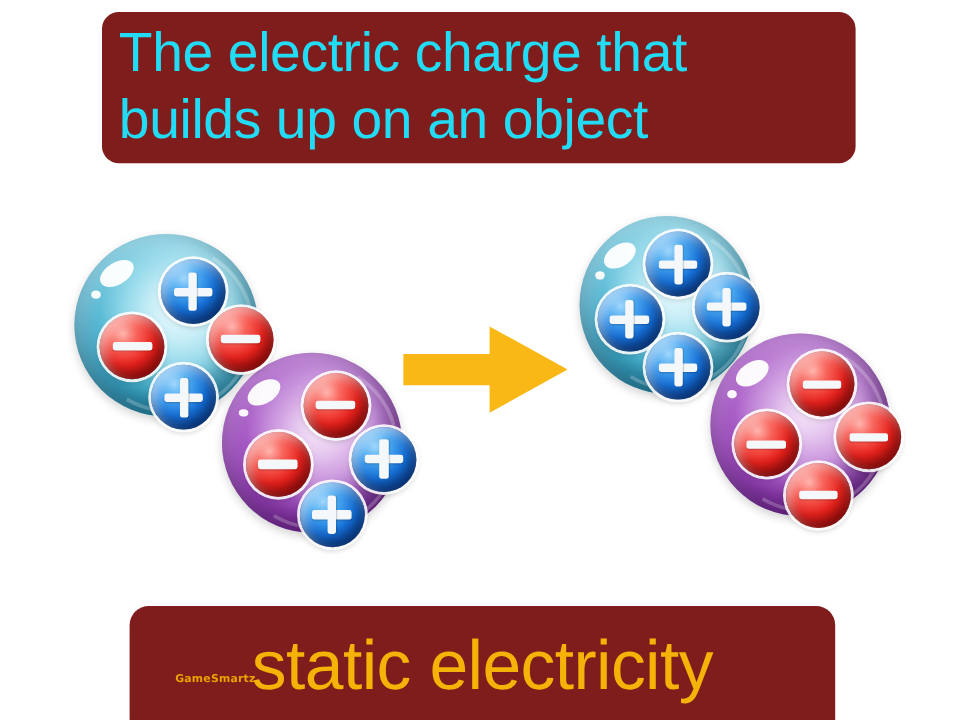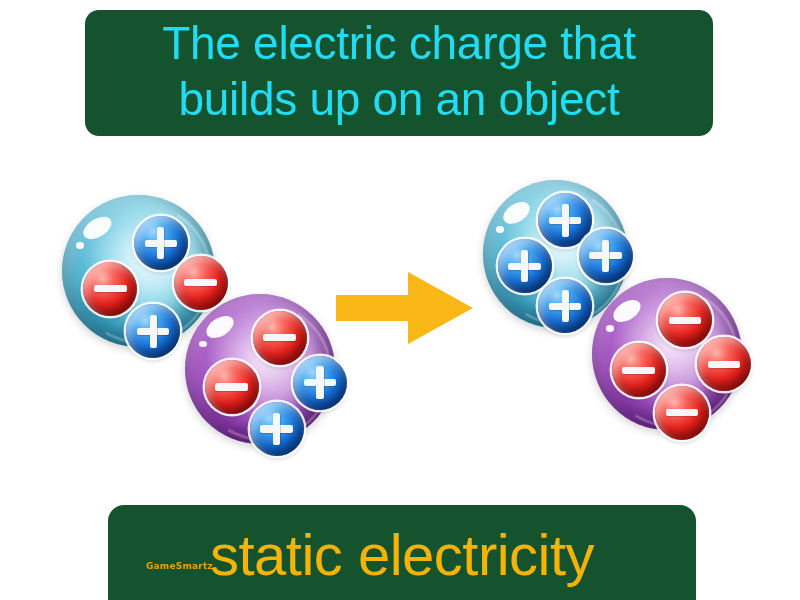--- a/index.html
+++ b/index.html
@@ -11,26 +11,26 @@
     width: 800px;
     height: 600px;
     position: relative;
     overflow: hidden;
     font-family: "Liberation Sans", sans-serif;
   }
 
   
   .banner {
     position: absolute;
-    background: #14532d;
+    background: #7f1d1d;
     border-radius: 14px;
     display: flex;
     align-items: center;
     justify-content: center;
-    text-align: center;
+    text-align: left;
     box-sizing: border-box;
   }
 
   #definition-banner {
     left: 85px;
     top: 10px;
     width: 628px;
     height: 126px;
     padding: 2px 14px 6px 14px;
   }

